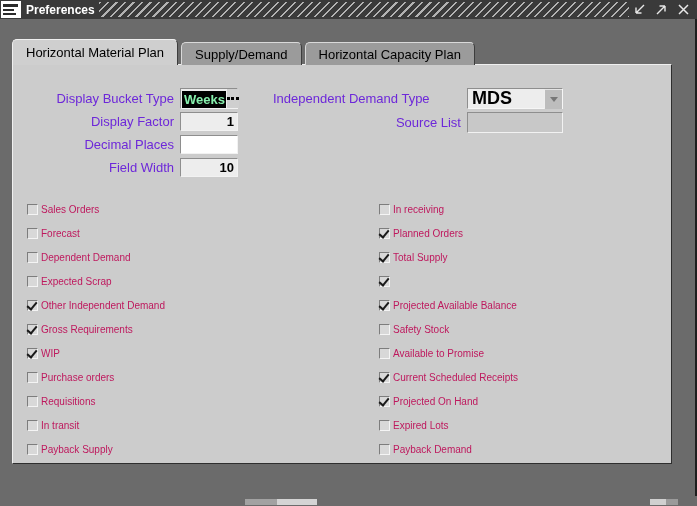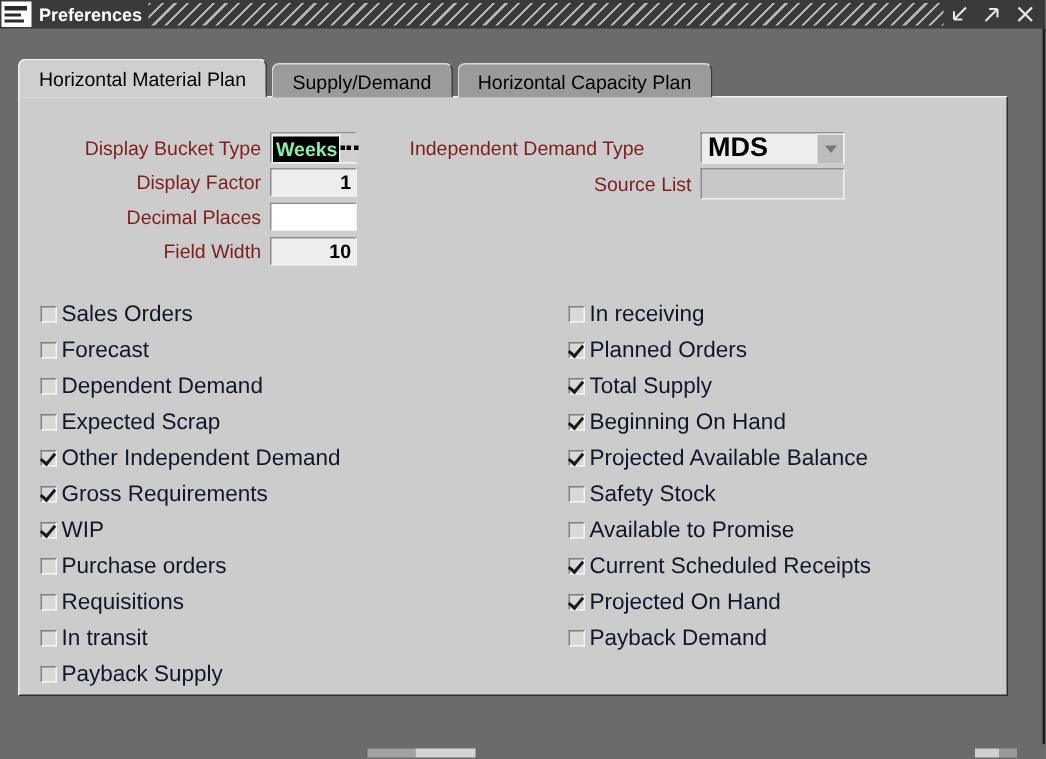--- a/index.html
+++ b/index.html
@@ -134,21 +134,21 @@
   }
 
   
   .field-row {
     position: absolute;
     display: flex;
     align-items: center;
   }
   .flabel {
     font-size: 13px;
-    color: #7f1d1d;
+    color: #6d28d9;
     text-align: right;
     white-space: nowrap;
     margin-right: 6px;
   }
   .inputbox {
     border-top: 1px solid #8e8e8e;
     border-left: 1px solid #8e8e8e;
     border-right: 1px solid #f2f2f2;
     border-bottom: 1px solid #f2f2f2;
     background: #ededed;
@@ -261,21 +261,21 @@
   }
   .cbox.checked::after {
     content: "";
     position: absolute;
     left: 1px; top: -1px;
     width: 4px; height: 8px;
     border-right: 2px solid #1a1a1a;
     border-bottom: 2px solid #1a1a1a;
     transform: rotate(40deg);
   }
-  .cb-label { font-size: 15px; color: #0f172a; white-space: nowrap; }
+  .cb-label { font-size: 10px; color: #be185d; white-space: nowrap; }
 
   
   .bottom-strip {
     position: absolute;
     left: 0; bottom: 0;
     width: 697px; height: 10px;
     background: #6b6b6b;
   }
   .bottom-track {
     position: absolute;
@@ -463,41 +463,44 @@
       <div class="cb-item">
         <span class="cbox checked"></span>
         <span class="cb-label">Planned Orders</span>
       </div>
       <div class="cb-item">
         <span class="cbox checked"></span>
         <span class="cb-label">Total Supply</span>
       </div>
       <div class="cb-item">
         <span class="cbox checked"></span>
-        <span class="cb-label">Beginning On Hand</span>
       </div>
       <div class="cb-item">
         <span class="cbox checked"></span>
         <span class="cb-label">Projected Available Balance</span>
       </div>
       <div class="cb-item">
         <span class="cbox"></span>
         <span class="cb-label">Safety Stock</span>
       </div>
       <div class="cb-item">
         <span class="cbox"></span>
         <span class="cb-label">Available to Promise</span>
       </div>
       <div class="cb-item">
         <span class="cbox checked"></span>
         <span class="cb-label">Current Scheduled Receipts</span>
       </div>
       <div class="cb-item">
         <span class="cbox checked"></span>
         <span class="cb-label">Projected On Hand</span>
+      </div>
+      <div class="cb-item">
+        <span class="cbox"></span>
+        <span class="cb-label">Expired Lots</span>
       </div>
       <div class="cb-item">
         <span class="cbox"></span>
         <span class="cb-label">Payback Demand</span>
       </div>
     </div>
 
   </div>
 
   <div class="win-edge-r"></div>

